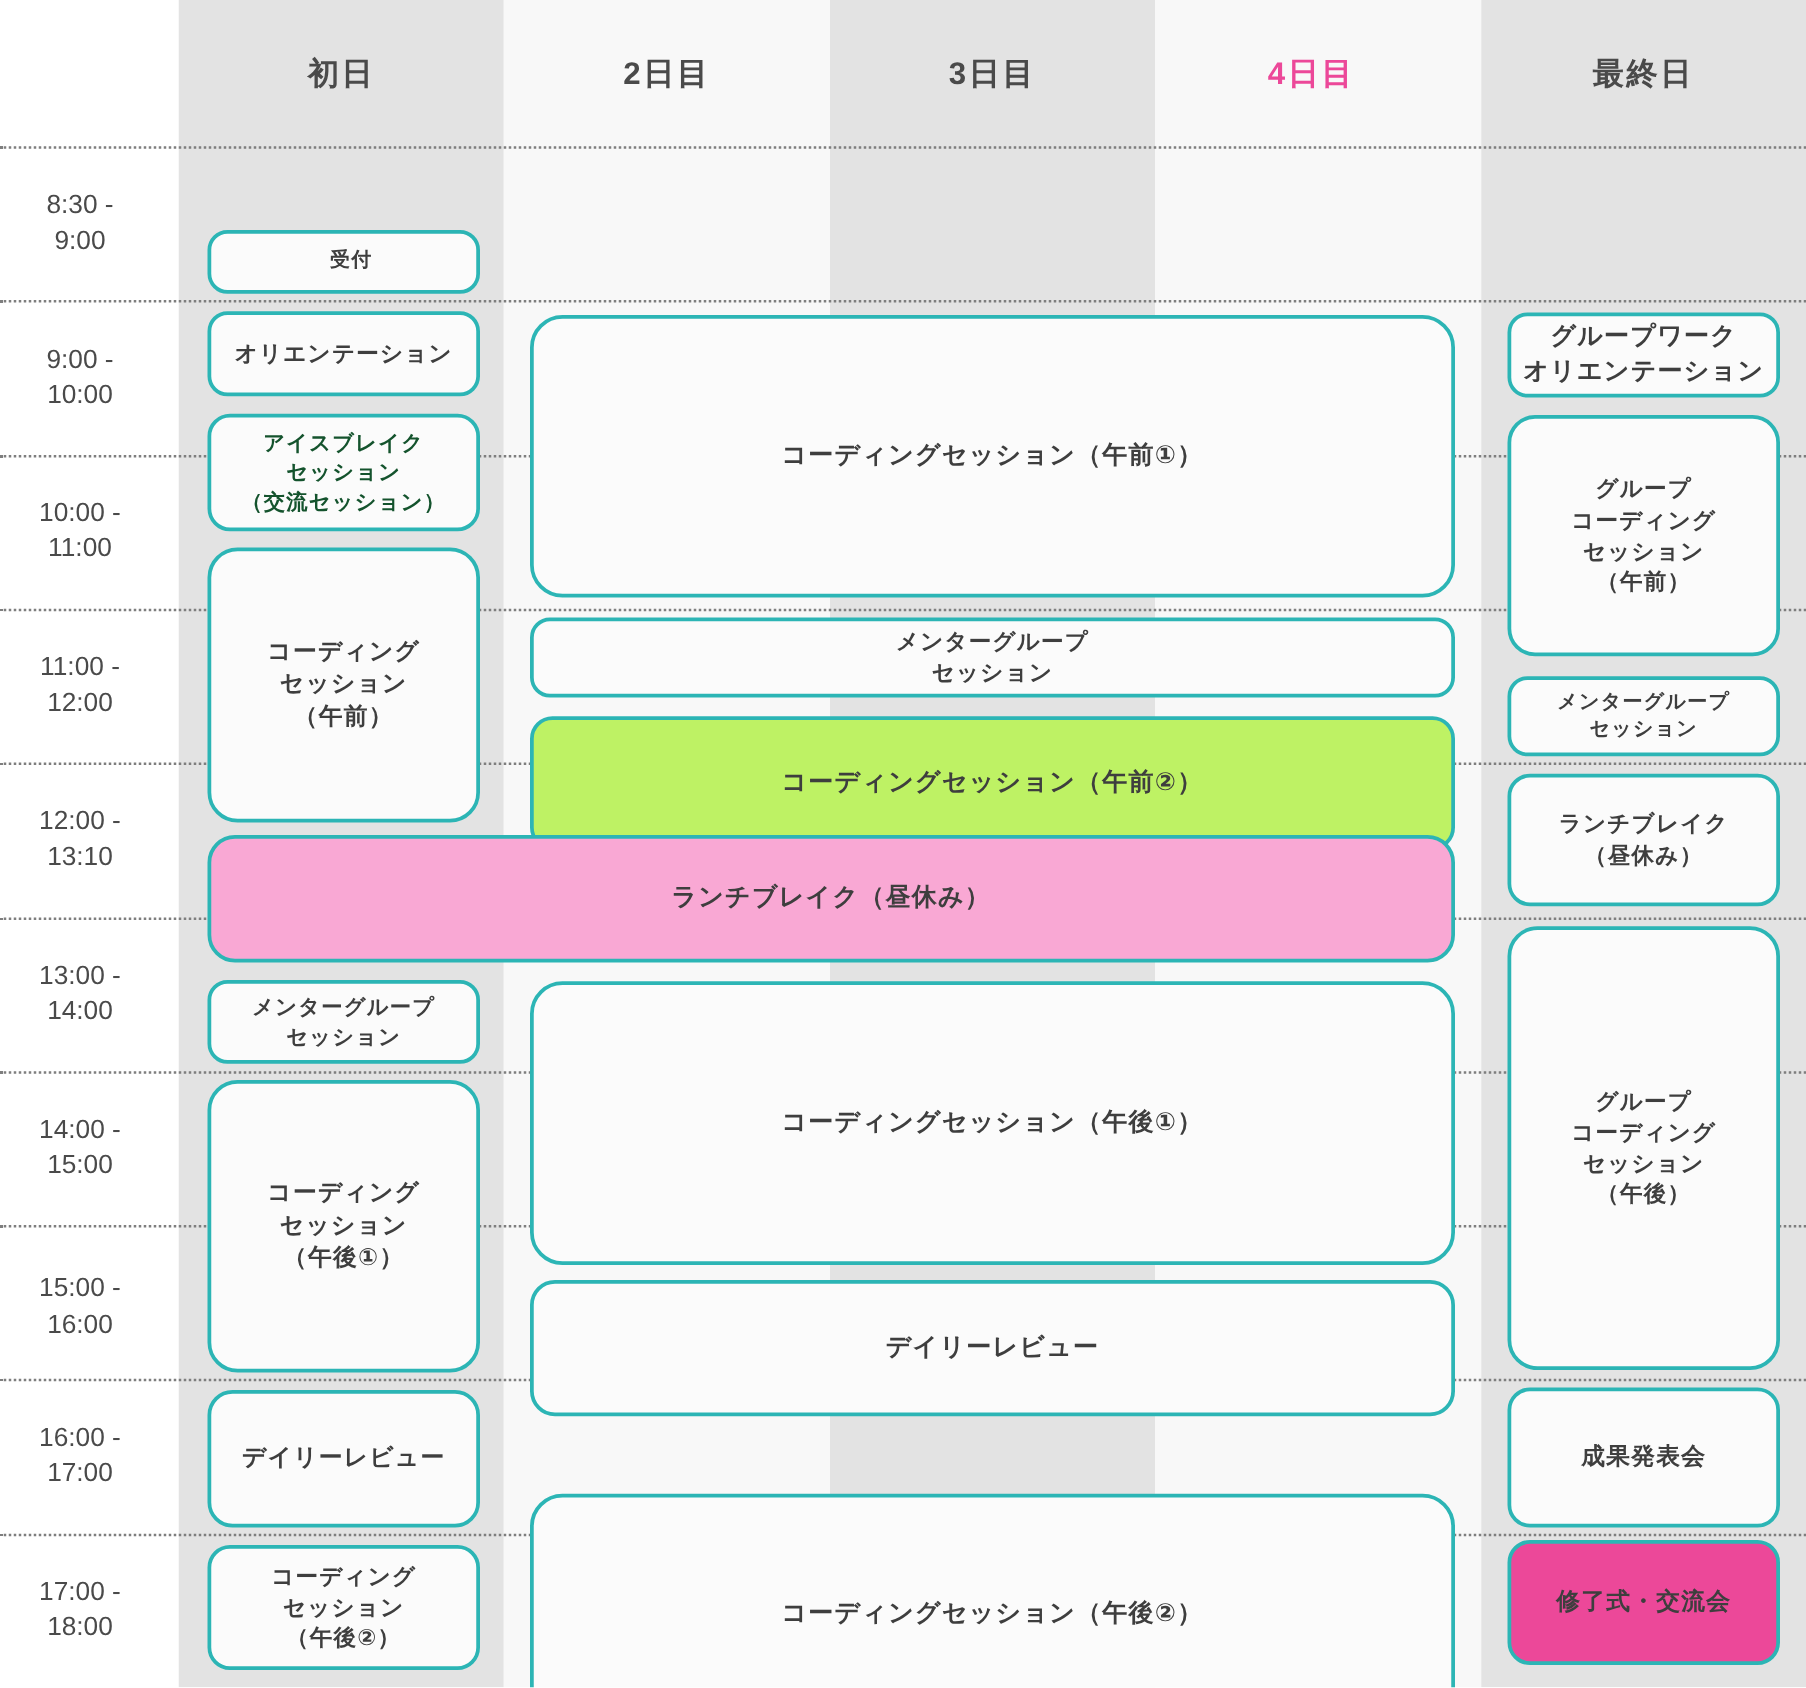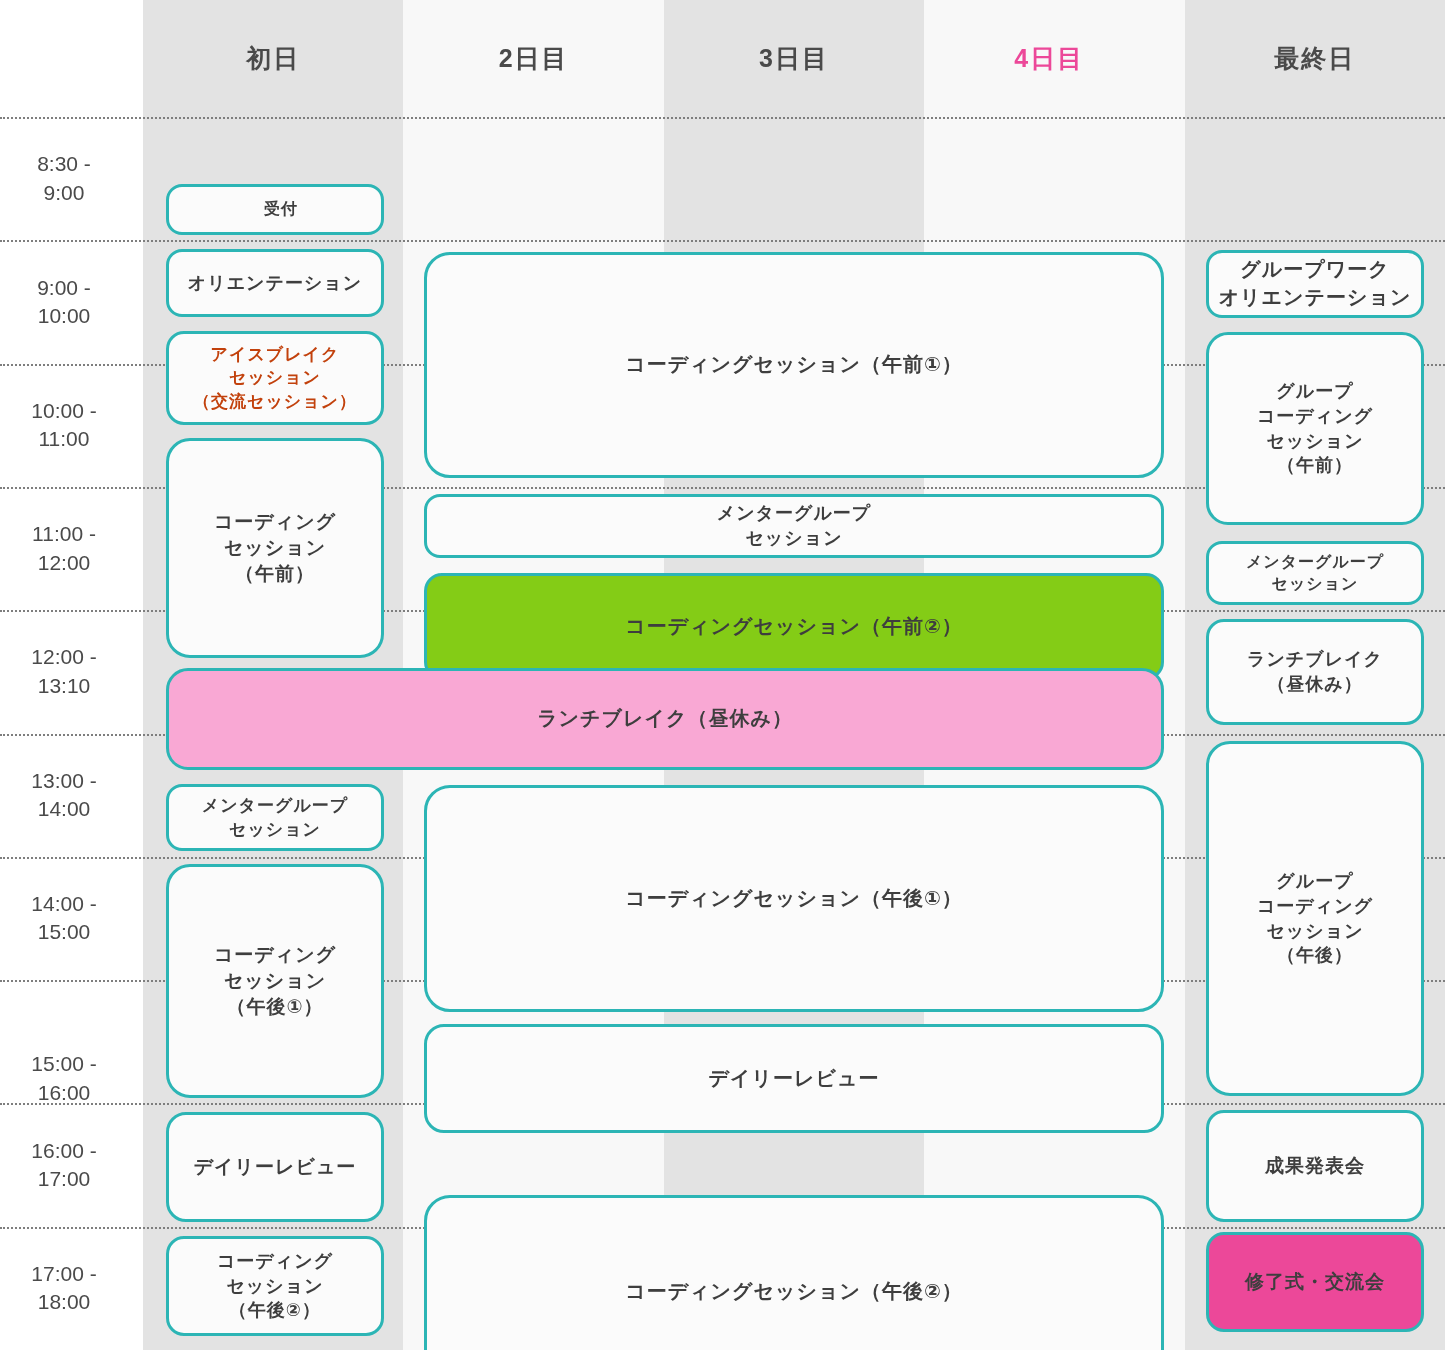--- a/index.html
+++ b/index.html
@@ -53,49 +53,49 @@
       <div class="time-label" style="top: 363.6px; height: 123.3px; color: rgb(74, 74, 74);">10:00 -
 11:00</div>
       <div class="time-label" style="top: 486.9px; height: 123.3px; color: rgb(74, 74, 74);">11:00 -
 12:00</div>
       <div class="time-label" style="top: 610.2px; height: 123.3px; color: rgb(74, 74, 74);">12:00 -
 13:10</div>
       <div class="time-label" style="top: 733.5px; height: 123.3px; color: rgb(74, 74, 74);">13:00 -
 14:00</div>
       <div class="time-label" style="top: 856.8px; height: 123.3px; color: rgb(74, 74, 74);">14:00 -
 15:00</div>
-      <div class="time-label" style="top: 1017px; height: 123.3px; color: rgb(74, 74, 74); text-align: center;">15:00 -
+      <div class="time-label" style="top: 984px; height: 123.3px; color: rgb(74, 74, 74); text-align: center;">15:00 -
 16:00</div>
       <div class="time-label" style="top: 1103.4px; height: 123.3px; color: rgb(74, 74, 74);">16:00 -
 17:00</div>
       <div class="time-label" style="top: 1226.7px; height: 123.3px; color: rgb(74, 74, 74);">17:00 -
 18:00</div>
     </div>
   <div id="events">
       <div class="event" style="left: 166px; top: 184px; width: 218px; height: 51px; border-radius: 16px; font-size: 16px; background: rgb(251, 251, 251); border-color: rgb(44, 181, 181); color: rgb(62, 62, 62); padding-left: 16px;">受付</div>
       <div class="event" style="left: 166px; top: 249px; width: 218px; height: 68px; border-radius: 16px; font-size: 18px; background: rgb(251, 251, 251); border-color: rgb(44, 181, 181); color: rgb(62, 62, 62);">オリエンテーション</div>
-      <div class="event" style="left: 166px; top: 331px; width: 218px; height: 94px; border-radius: 18px; font-size: 17px; background: rgb(251, 251, 251); border-color: rgb(44, 181, 181); color: #c2410c;">アイスブレイク
+      <div class="event" style="left: 166px; top: 331px; width: 218px; height: 94px; border-radius: 18px; font-size: 17px; background: rgb(251, 251, 251); border-color: rgb(44, 181, 181); color: #14532d;">アイスブレイク
 セッション
 （交流セッション）</div>
       <div class="event" style="left: 166px; top: 438px; width: 218px; height: 220px; border-radius: 24px; font-size: 19px; background: rgb(251, 251, 251); border-color: rgb(44, 181, 181); color: rgb(62, 62, 62);">コーディング
 セッション
 （午前）</div>
       <div class="event" style="left: 166px; top: 784px; width: 218px; height: 67px; border-radius: 16px; font-size: 17px; background: rgb(251, 251, 251); border-color: rgb(44, 181, 181); color: rgb(62, 62, 62);">メンターグループ
 セッション</div>
       <div class="event" style="left: 166px; top: 864px; width: 218px; height: 234px; border-radius: 24px; font-size: 19px; background: rgb(251, 251, 251); border-color: rgb(44, 181, 181); color: rgb(62, 62, 62);">コーディング
 セッション
 （午後①）</div>
       <div class="event" style="left: 166px; top: 1112px; width: 218px; height: 110px; border-radius: 20px; font-size: 19px; background: rgb(251, 251, 251); border-color: rgb(44, 181, 181); color: rgb(62, 62, 62);">デイリーレビュー</div>
       <div class="event" style="left: 166px; top: 1236px; width: 218px; height: 100px; border-radius: 18px; font-size: 18px; background: rgb(251, 251, 251); border-color: rgb(44, 181, 181); color: rgb(62, 62, 62);">コーディング
 セッション
 （午後②）</div>
       <div class="event" style="left: 424px; top: 252px; width: 740px; height: 226px; border-radius: 26px; font-size: 20px; background: rgb(251, 251, 251); border-color: rgb(44, 181, 181); color: rgb(62, 62, 62);">コーディングセッション（午前①）</div>
       <div class="event" style="left: 424px; top: 494px; width: 740px; height: 64px; border-radius: 16px; font-size: 18px; background: rgb(251, 251, 251); border-color: rgb(44, 181, 181); color: rgb(62, 62, 62);">メンターグループ
 セッション</div>
-      <div class="event" style="left: 424px; top: 573px; width: 740px; height: 107px; border-radius: 18px; font-size: 20px; background: #84cc16; border-color: rgb(44, 181, 181); color: rgb(62, 62, 62);">コーディングセッション（午前②）</div>
+      <div class="event" style="left: 424px; top: 573px; width: 740px; height: 107px; border-radius: 18px; font-size: 20px; background: #bef264; border-color: rgb(44, 181, 181); color: rgb(62, 62, 62);">コーディングセッション（午前②）</div>
       <div class="event" style="left: 166px; top: 668px; width: 998px; height: 102px; border-radius: 22px; font-size: 20px; background: #f9a8d4; border-color: rgb(44, 181, 181); color: rgb(62, 62, 62);">ランチブレイク（昼休み）</div>
       <div class="event" style="left: 424px; top: 785px; width: 740px; height: 227px; border-radius: 26px; font-size: 20px; background: rgb(251, 251, 251); border-color: rgb(44, 181, 181); color: rgb(62, 62, 62);">コーディングセッション（午後①）</div>
       <div class="event" style="left: 424px; top: 1024px; width: 740px; height: 109px; border-radius: 20px; font-size: 20px; background: rgb(251, 251, 251); border-color: rgb(44, 181, 181); color: rgb(62, 62, 62);">デイリーレビュー</div>
       <div class="event" style="left: 424px; top: 1147px; width: 740px; height: 193px; border-radius: 26px; font-size: 20px; background: rgb(251, 251, 251); border-color: rgb(44, 181, 181); color: rgb(62, 62, 62); margin-top: 48px;">コーディングセッション（午後②）</div>
       <div class="event" style="left: 1206px; top: 250px; width: 218px; height: 68px; border-radius: 16px; font-size: 20px; background: rgb(251, 251, 251); border-color: rgb(44, 181, 181); color: rgb(62, 62, 62);">グループワーク
 オリエンテーション</div>
       <div class="event" style="left: 1206px; top: 332px; width: 218px; height: 193px; border-radius: 22px; font-size: 18px; background: rgb(251, 251, 251); border-color: rgb(44, 181, 181); color: rgb(62, 62, 62);">グループ
 コーディング
 セッション
 （午前）</div>

